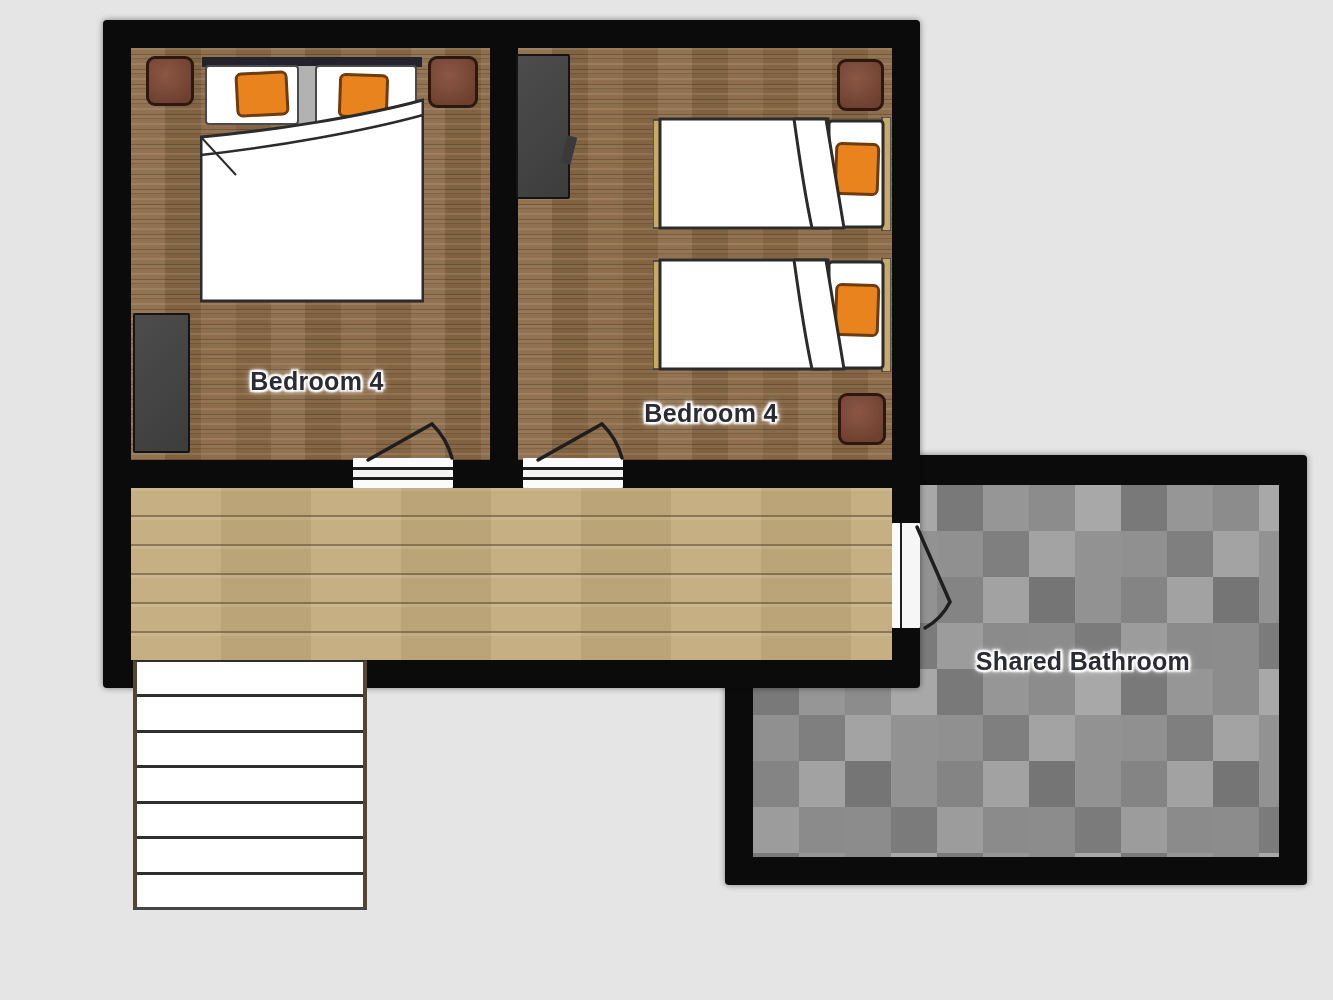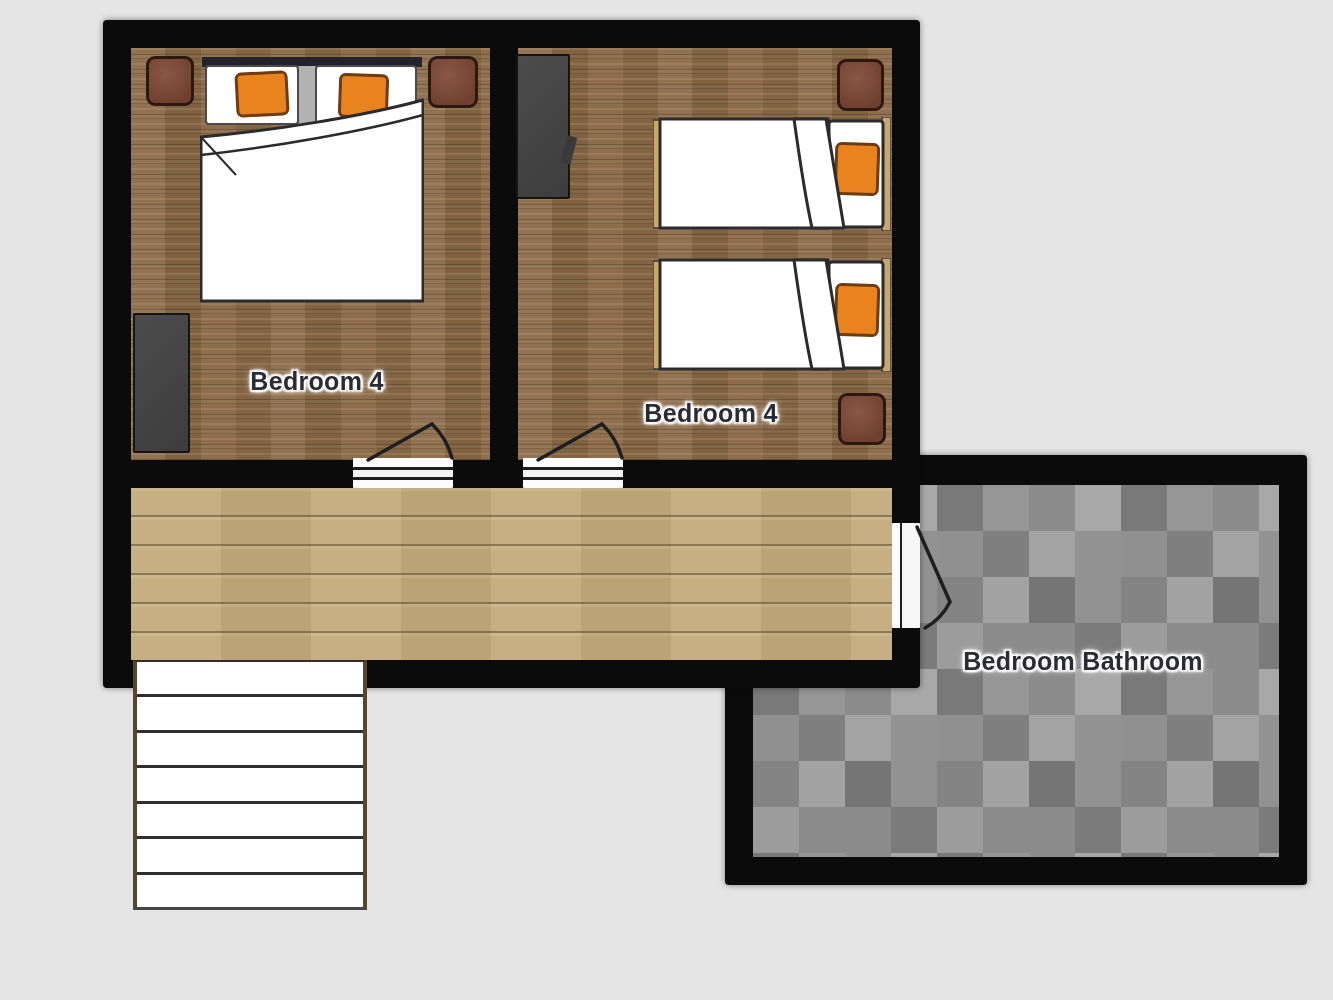--- a/index.html
+++ b/index.html
@@ -145,16 +145,16 @@
 
   <svg class="abs" style="left:0;top:0;" width="1333" height="1000" viewBox="0 0 1333 1000">
     <path d="M368,460 L432,424 A75,75 0 0 1 452,458" fill="none" stroke="#1e1e1e" stroke-width="3.5" stroke-linecap="round"></path>
     <path d="M538,460 L602,424 A75,75 0 0 1 622,458" fill="none" stroke="#1e1e1e" stroke-width="3.5" stroke-linecap="round"></path>
     <path d="M917,527 L950,602 A62,62 0 0 1 925,628" fill="none" stroke="#1e1e1e" stroke-width="3.5" stroke-linecap="round"></path>
   </svg>
 
   <div class="abs room-label" style="left:197px;top:366px;width:240px;">Bedroom 4</div>
   <div class="abs room-label" style="left:591px;top:398px;width:240px;">Bedroom 4</div>
   <div class="abs" style="left:923px;top:646px;width:320px;">
-    <div class="room-label">Bedroom Bathroom</div>
+    <div class="room-label">Shared Bathroom</div>
   </div>
 
 </div>
 
 </body></html>

